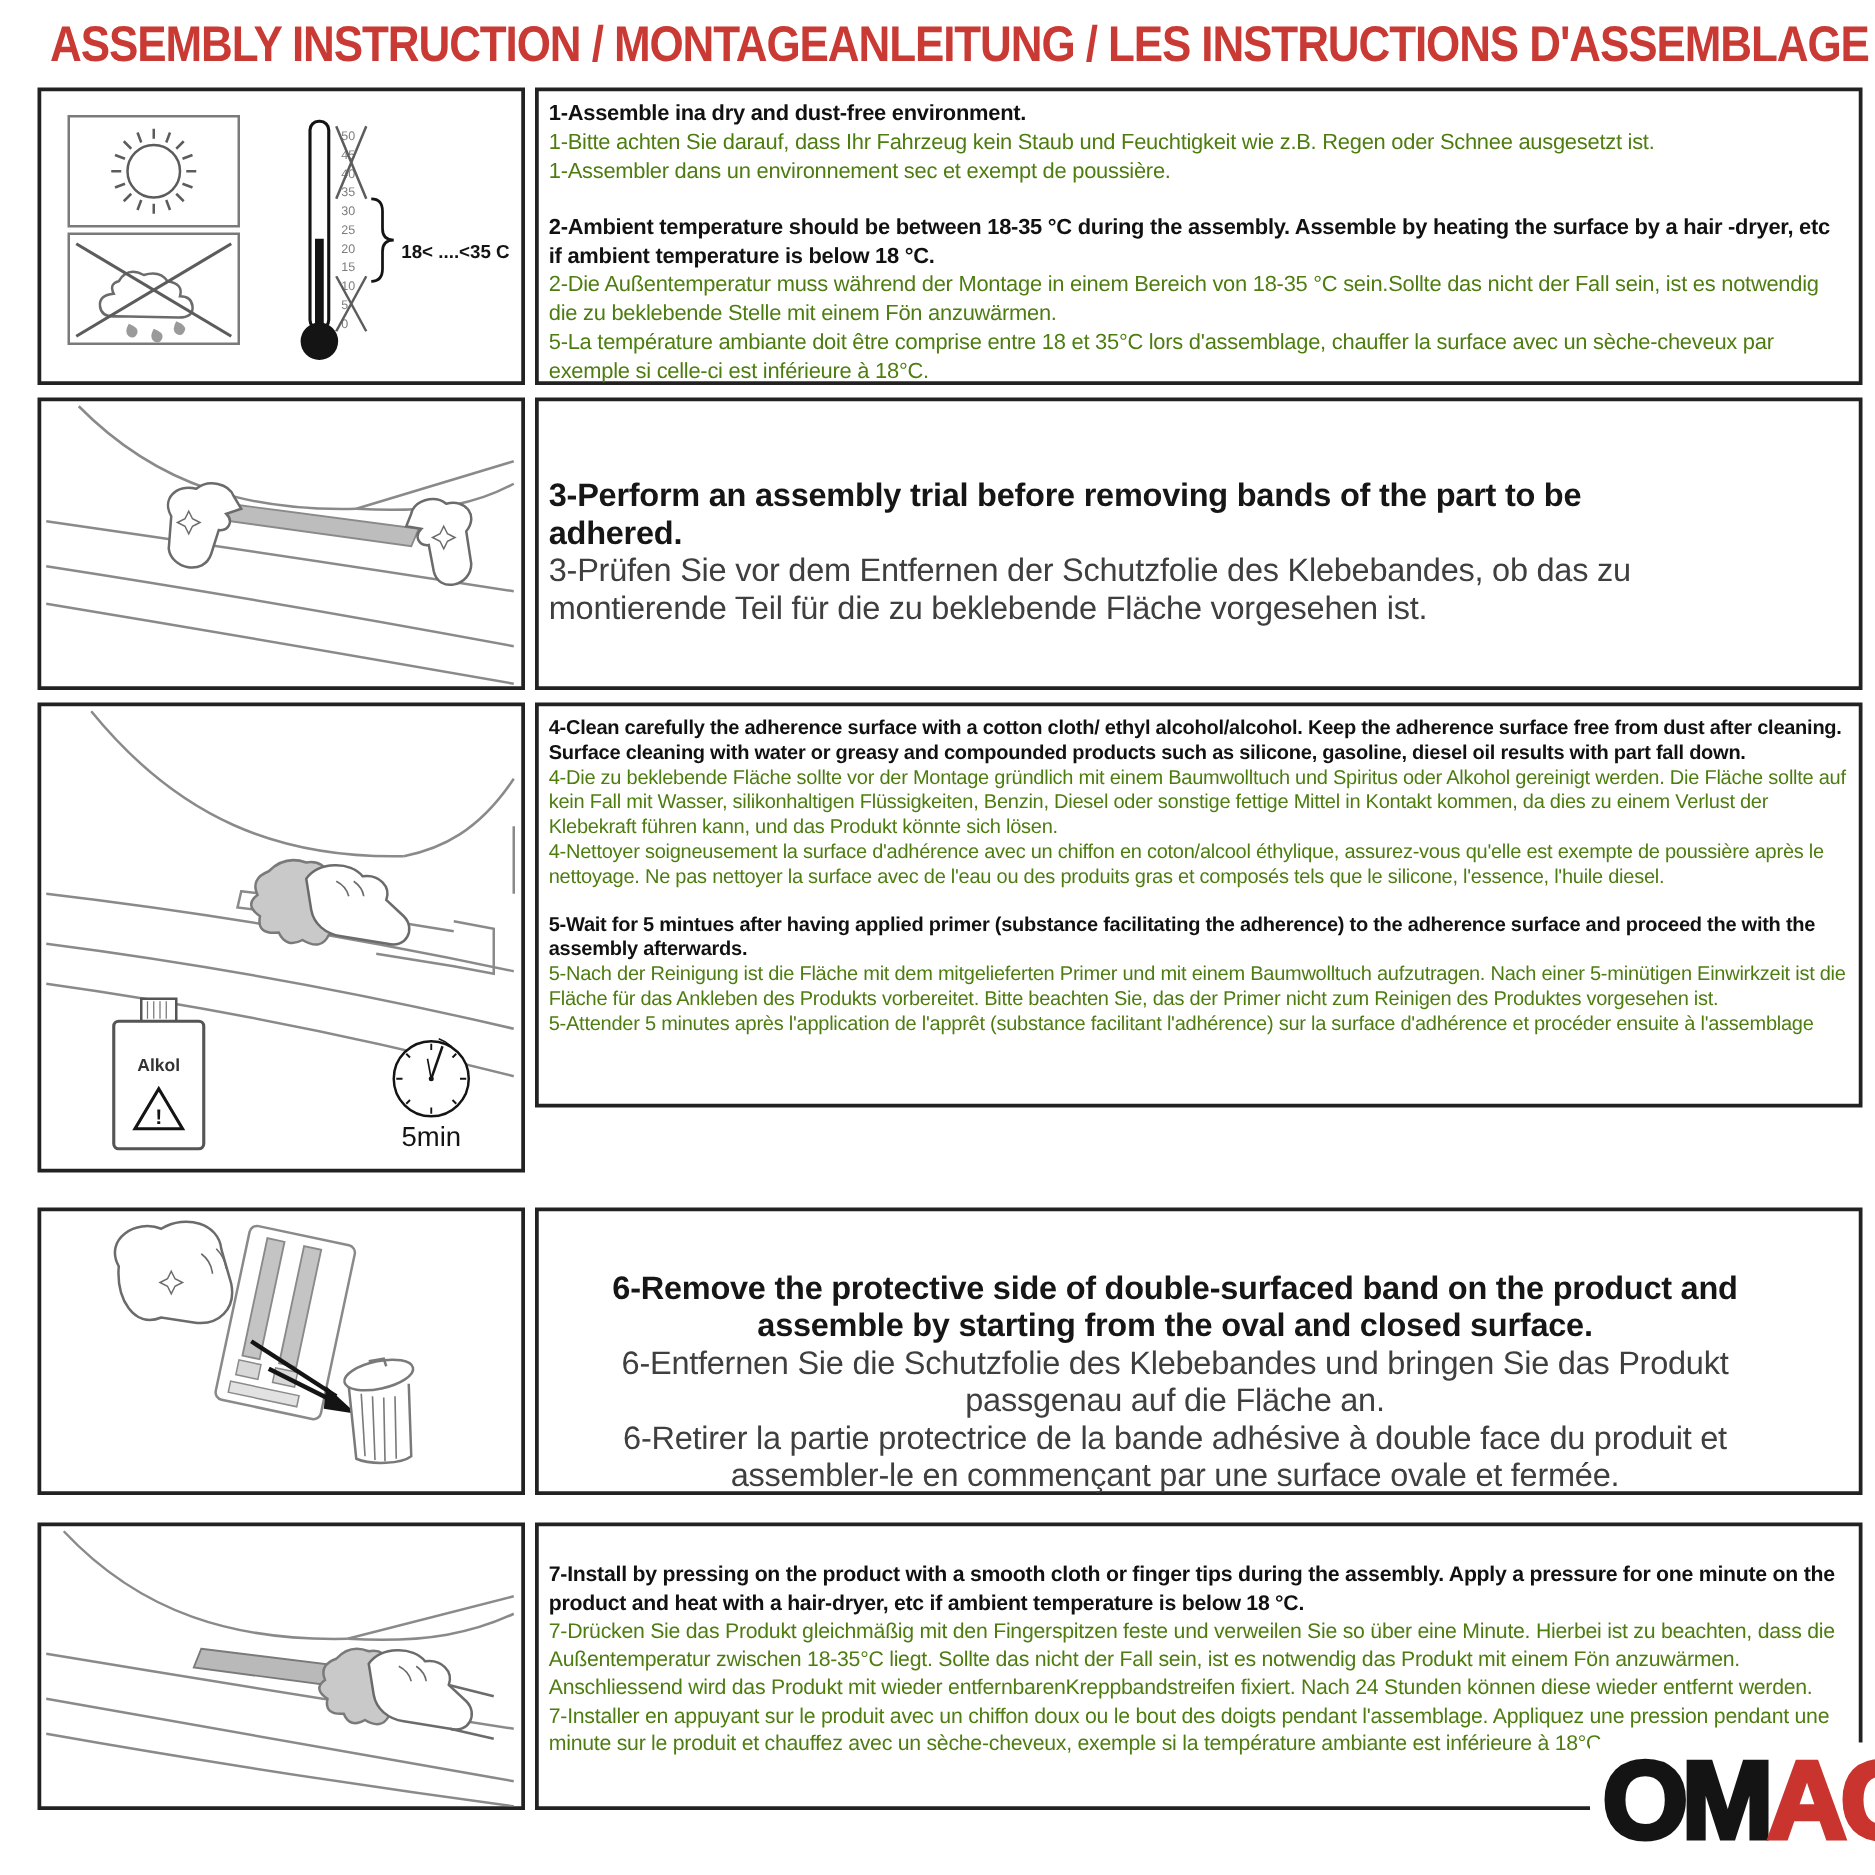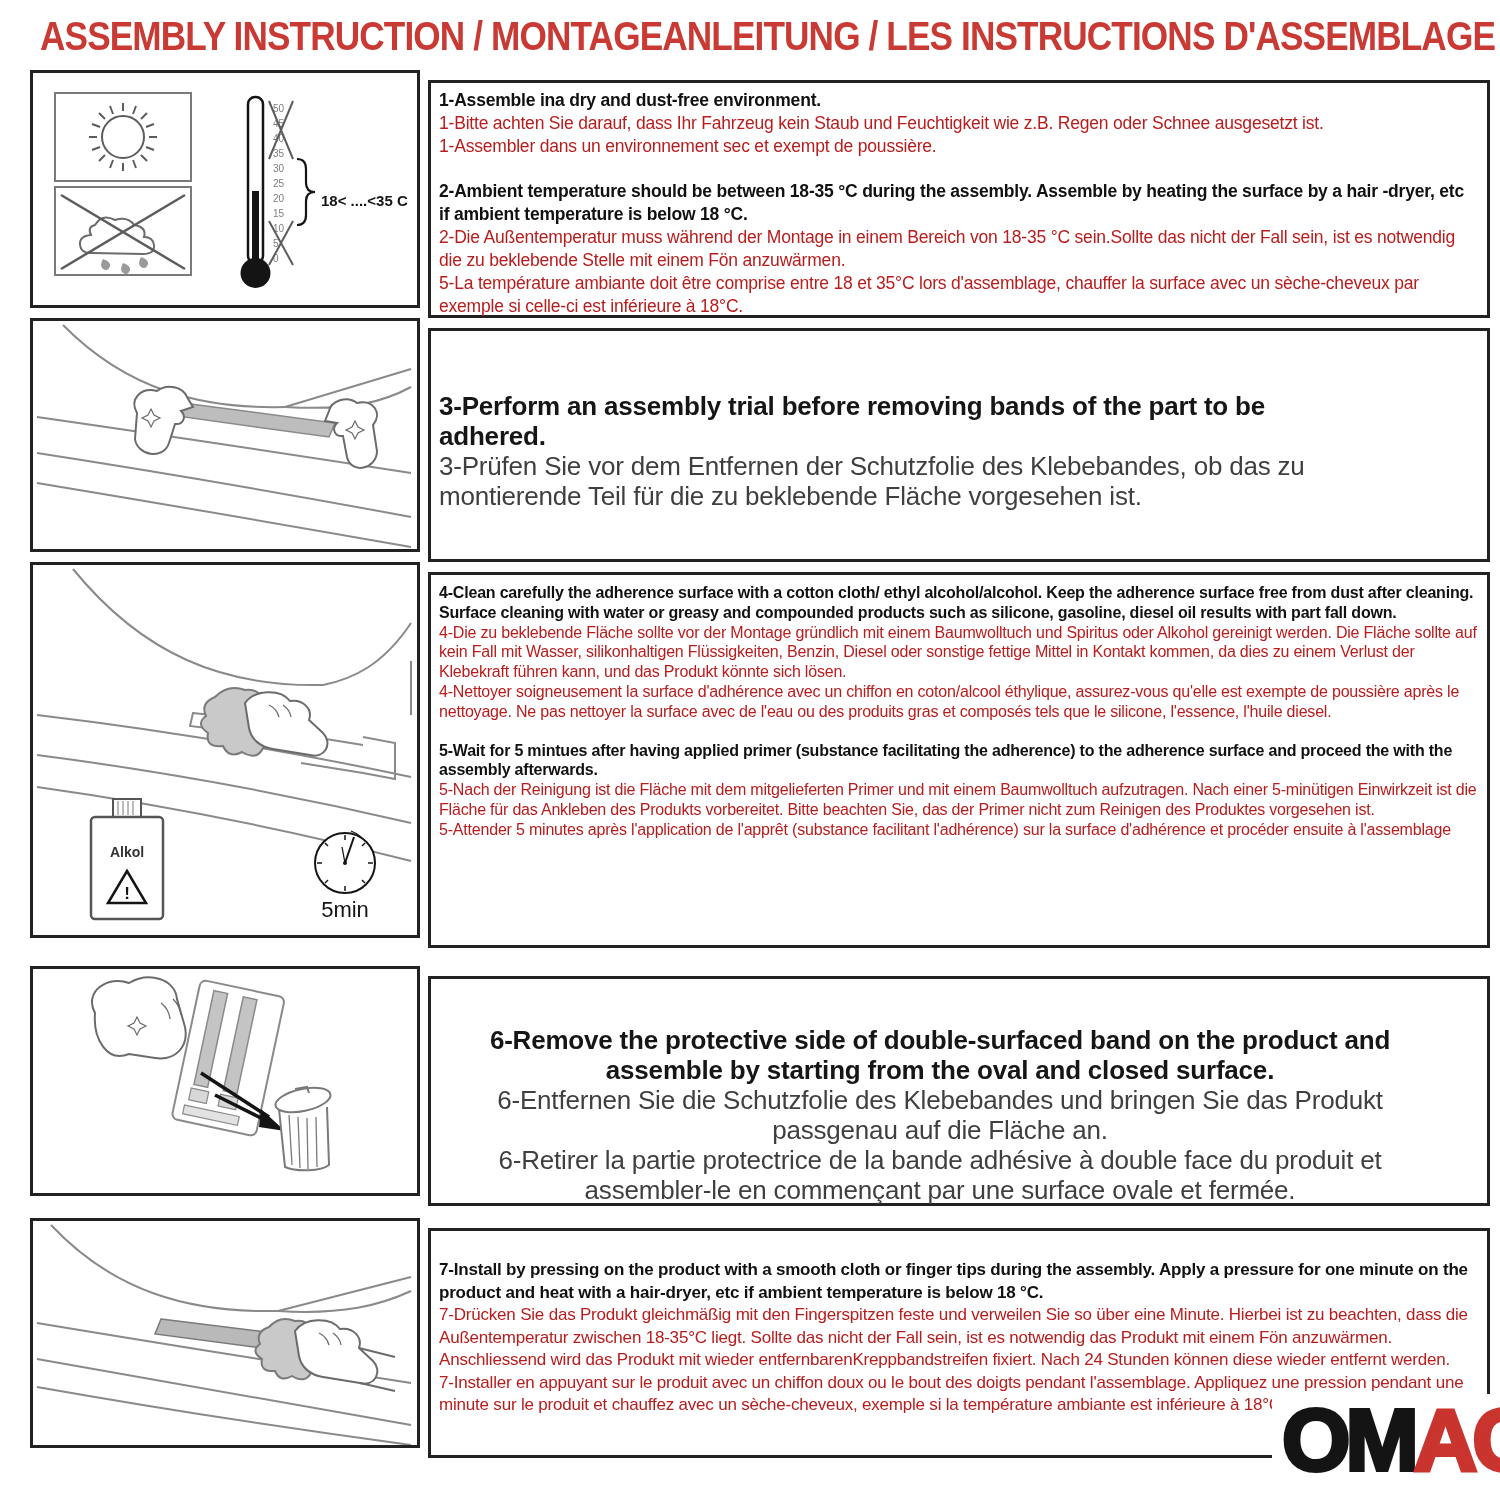--- a/index.html
+++ b/index.html
@@ -3,22 +3,22 @@
 <meta charset="utf-8">
 <style>
   html,body{margin:0;padding:0;background:#ffffff;}
   .page{position:relative;width:1500px;height:1500px;background:#fff;overflow:hidden;
         font-family:"Liberation Sans",sans-serif;}
   .title{position:absolute;left:40px;top:14px;white-space:nowrap;
          font-size:40px;font-weight:700;letter-spacing:-1px;color:#c93a34;
          transform:scaleX(0.88);transform-origin:left center;}
   .box{position:absolute;border:3px solid #222;background:#fff;box-sizing:border-box;}
   .illus{left:30px;width:390px;}
-  .txt{left:428px;width:1062px;padding:6px 10px 15px 8px;margin-top:10px;}
-  .txt p{margin:0;color:#b91c1c;letter-spacing:-0.2px;}
+  .txt{left:428px;width:1062px;padding:6px 10px 15px 8px;}
+  .txt p{margin:0;color:#4d7c0f;letter-spacing:-0.2px;}
   .txt p.b{font-weight:700;color:#111;}
   
   .s-sm p{font-size:17.5px;line-height:23px;}
   .s-lg p{font-size:26px;line-height:30px;color:#3f3f3f;}
   .s-lg p.b{color:#161616;}
   .s-xs p{font-size:16px;line-height:19.8px;}
   .s-md p{font-size:17px;line-height:22.5px;}
   .gap{margin-top:22px !important;}
   .gap-sm{margin-top:19px !important;}
   .pt-lg{padding-top:60px;}
@@ -189,21 +189,21 @@
             <line x1="329" y1="281" x2="332" y2="278"></line>
         </g>
         <line x1="312" y1="298" x2="321" y2="272" stroke="#141414" stroke-width="2"></line>
         <line x1="312" y1="298" x2="309" y2="282" stroke="#141414" stroke-width="1.3"></line>
         <path d="M318,266 a32,32 0 0 1 10,6" fill="none" stroke="#141414" stroke-width="1.3"></path>
         <circle cx="312" cy="298" r="2" fill="#141414"></circle>
         <text x="312" y="352" text-anchor="middle" font-family="Liberation Sans, sans-serif" font-size="22" fill="#141414">5min</text>
       </g>
     </svg>
   </div>
-  <div class="box txt s-xs" style="top:562px;height:376px;padding-top:8px;">
+  <div class="box txt s-xs" style="top:562px;height:324px;padding-top:8px;">
     <p class="b">4-Clean carefully the adherence surface with a cotton cloth/ ethyl alcohol/alcohol. Keep the adherence surface free from dust after cleaning. Surface cleaning with water or greasy and compounded products such as silicone, gasoline, diesel oil results with part fall down.</p>
     <p>4-Die zu beklebende Fläche sollte vor der Montage gründlich mit einem Baumwolltuch und Spiritus oder Alkohol gereinigt werden. Die Fläche sollte auf kein Fall mit Wasser, silikonhaltigen Flüssigkeiten, Benzin, Diesel oder sonstige fettige Mittel in Kontakt kommen, da dies zu einem Verlust der Klebekraft führen kann, und das Produkt könnte sich lösen.</p>
     <p>4-Nettoyer soigneusement la surface d'adhérence avec un chiffon en coton/alcool éthylique, assurez-vous qu'elle est exempte de poussière après le nettoyage. Ne pas nettoyer la surface avec de l'eau ou des produits gras et composés tels que le silicone, l'essence, l'huile diesel.</p>
     <p class="b gap-sm">5-Wait for 5 mintues after having applied primer (substance facilitating the adherence) to the adherence surface and proceed the with the assembly afterwards.</p>
     <p>5-Nach der Reinigung ist die Fläche mit dem mitgelieferten Primer und mit einem Baumwolltuch aufzutragen. Nach einer 5-minütigen Einwirkzeit ist die Fläche für das Ankleben des Produkts vorbereitet. Bitte beachten Sie, das der Primer nicht zum Reinigen des Produktes vorgesehen ist.</p>
     <p>5-Attender 5 minutes après l'application de l'apprêt (substance facilitant l'adhérence) sur la surface d'adhérence et procéder ensuite à l'assemblage</p>
   </div>
 
   <div class="box illus" style="top:966px;height:230px;">
     <svg width="384" height="224" viewBox="0 0 384 224">

